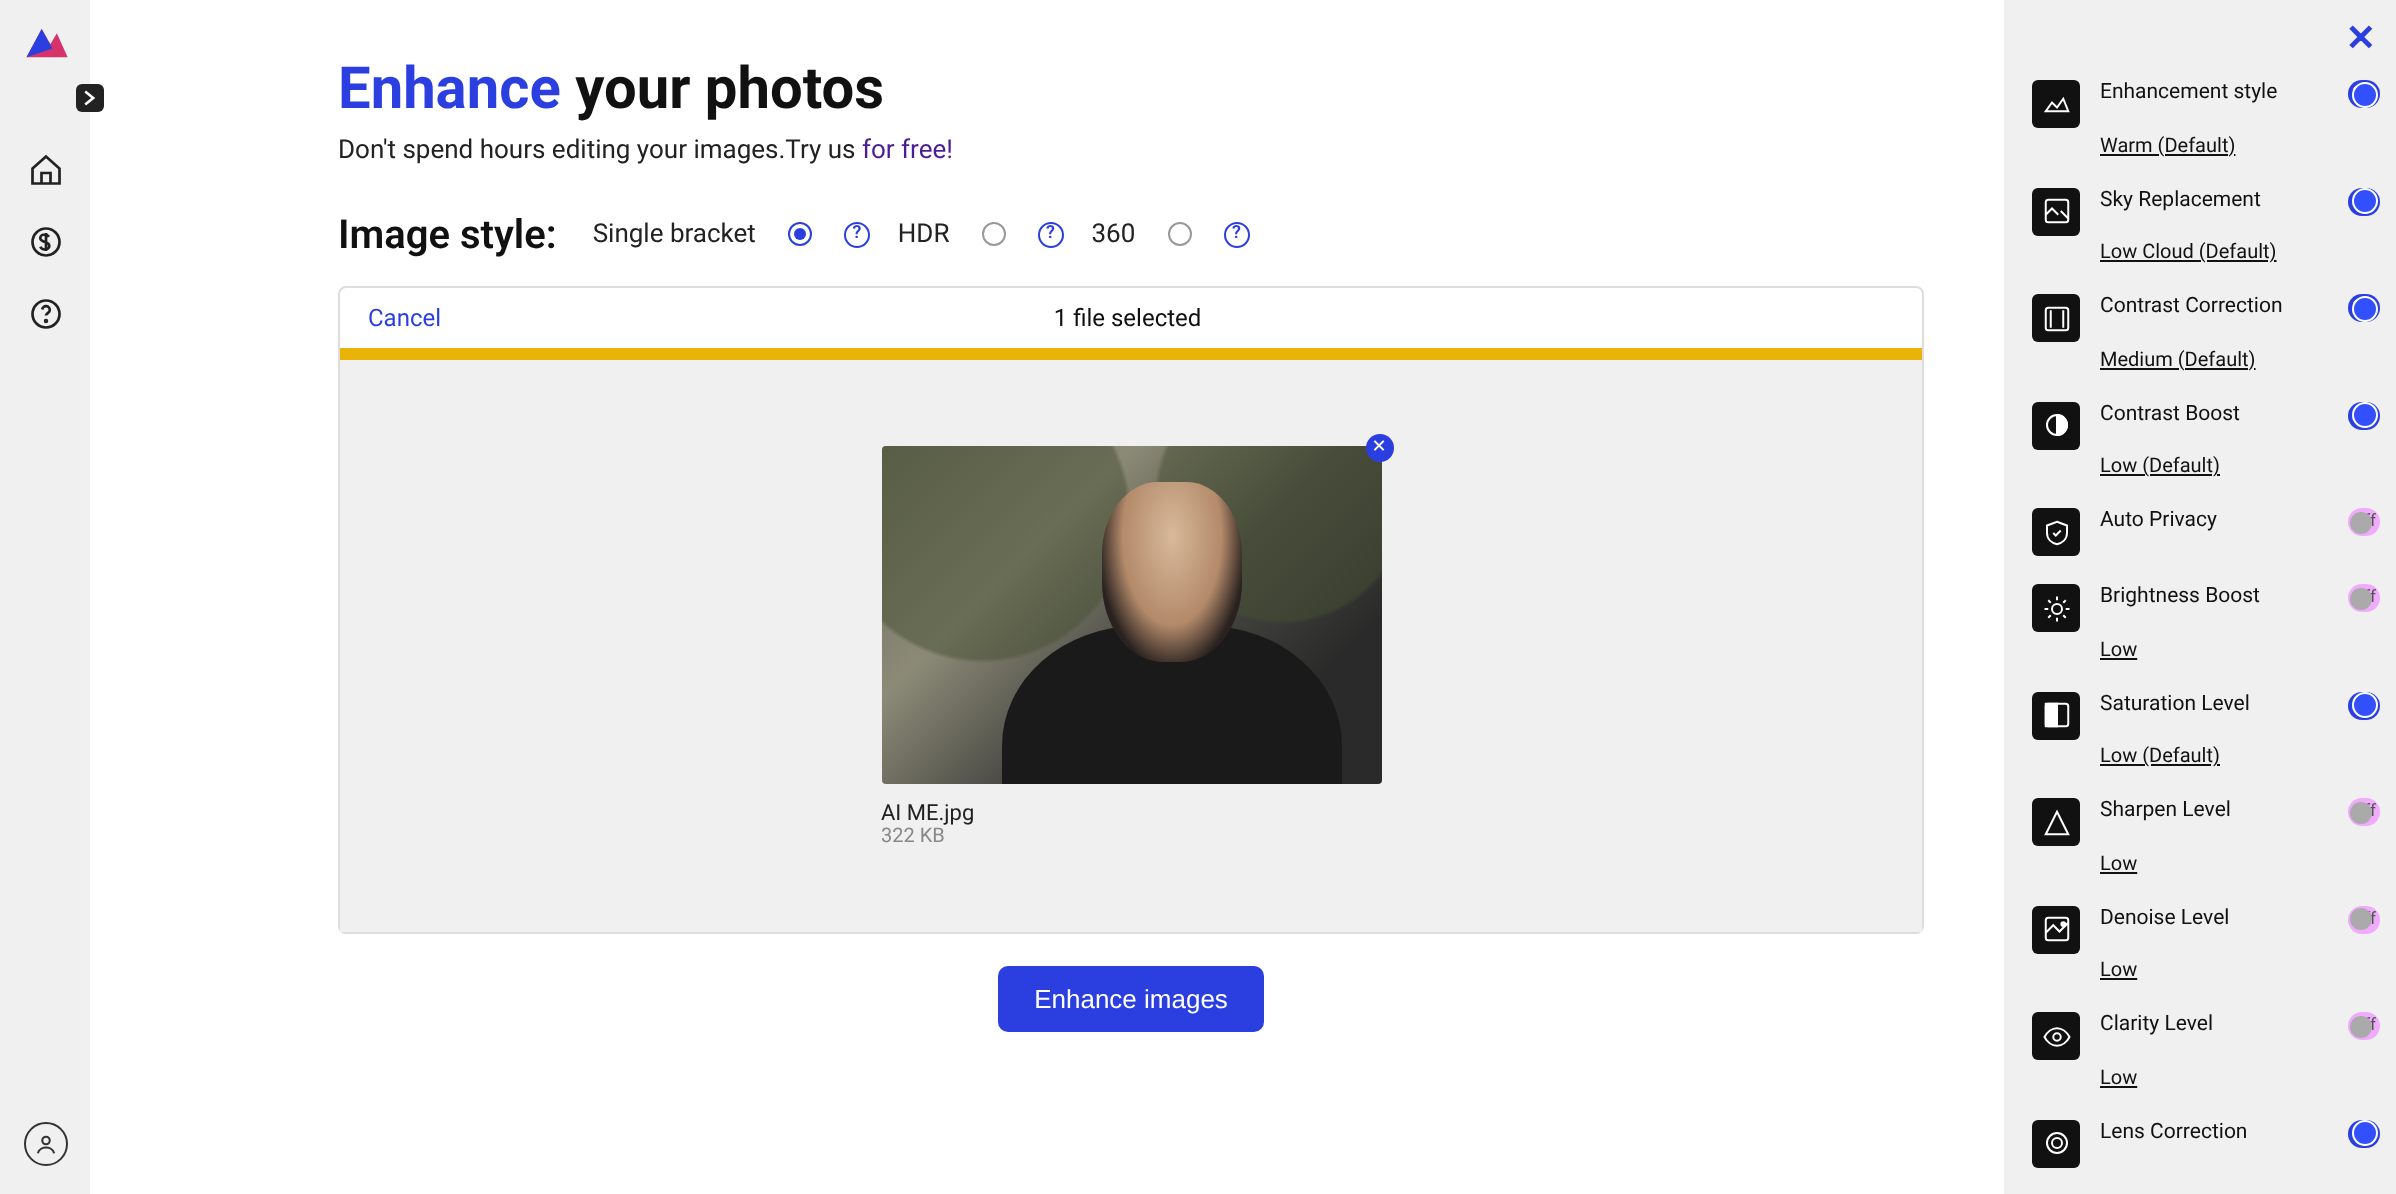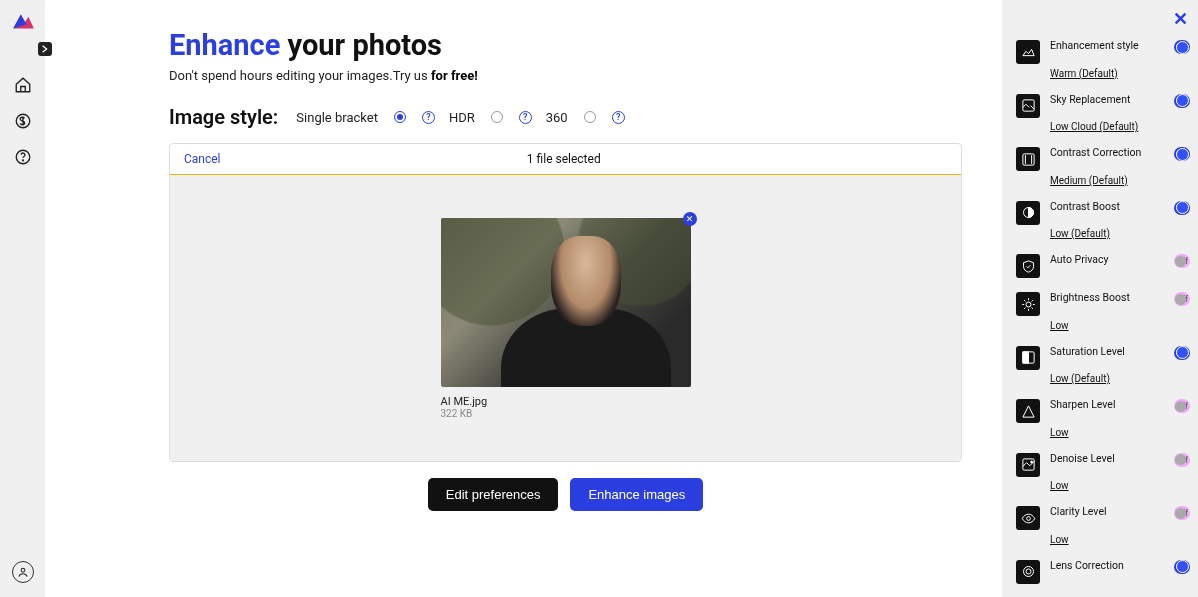--- a/index.html
+++ b/index.html
@@ -11,31 +11,31 @@
   .collapse-btn { position:absolute; top:42px; left:38px; width:14px; height:14px; background:#222; border-radius:3px; display:flex; align-items:center; justify-content:center; color:#fff; font-size:9px;}
   .nav-icons { margin-top:42px; display:flex; flex-direction:column; gap:18px; align-items:center; }
   .nav-icon { width:18px; height:18px; display:flex; align-items:center; justify-content:center; color:#222; }
   .avatar { position:absolute; bottom:14px; width:22px; height:22px; border:1.5px solid #333; border-radius:50%; display:flex; align-items:center; justify-content:center;}
   .avatar svg { width:14px; height:14px; }
 
   .main { flex:1; padding:28px 40px 20px 124px; position:relative; overflow:auto; }
   h1 { font-size:29px; font-weight:700; margin-bottom:6px; }
   h1 .accent { color:#2b3fe0; }
   .subtitle { font-size:13px; color:#222; margin-bottom:22px;}
-  .subtitle .link { color:#000000; font-weight:700;}
+  .subtitle .link { color:#4c1d95; font-weight:400;}
   .style-row { display:flex; align-items:center; gap:14px; font-size:14px; margin-bottom:14px;}
   .style-label { font-size:20px; font-weight:600; margin-right:4px;}
   .style-opt { display:flex; align-items:center; gap:16px; font-size:13px; color:#222;}
   .radio { width:12px; height:12px; border-radius:50%; border:1.5px solid #2b3fe0; display:inline-flex; align-items:center; justify-content:center;}
   .radio.on::after { content:""; width:6px; height:6px; border-radius:50%; background:#2b3fe0;}
   .radio.off { border-color:#999;}
   .help-ic { width:13px; height:13px; border:1.3px solid #2b3fe0; border-radius:50%; display:inline-flex; align-items:center; justify-content:center; font-size:9px; color:#2b3fe0; font-weight:600;}
 
   .drop-panel { border:1px solid #ddd; border-radius:4px; }
-  .dp-head { display:flex; justify-content:space-between; align-items:center; padding:8px 14px; border-bottom:1px solid #eab308; font-size:12px;}
+  .dp-head { display:flex; justify-content:space-between; align-items:center; padding:8px 14px; border-bottom:6px solid #eab308; font-size:12px;}
   .dp-head .cancel { color:#2b3fe0; }
   .dp-body { background:#f0f0f0; min-height:286px; display:flex; flex-direction:column; align-items:center; justify-content:center; padding:18px;}
   .thumb-wrap { position:relative; }
   .thumb { width:250px; height:169px; background:linear-gradient(135deg,#6b6a5a 0%, #8c8a77 30%, #4a4a44 55%, #2a2a2a 80%); border-radius:2px; position:relative; overflow:hidden;}
   .thumb .face { position:absolute; left:110px; top:18px; width:70px; height:90px; background:radial-gradient(ellipse at 50% 30%, #d7b99a 0%, #b38a6a 50%, #2a2220 75%); border-radius:40% 40% 44% 44%; }
   .thumb .suit { position:absolute; left:60px; top:90px; width:170px; height:100px; background:#1a1a1a; border-radius:40% 40% 0 0/60% 60% 0 0;}
   .thumb .trees { position:absolute; inset:0; background:
      radial-gradient(circle at 20% 20%, rgba(70,80,50,0.5) 0 30%, transparent 31%),
      radial-gradient(circle at 80% 15%, rgba(70,80,50,0.5) 0 25%, transparent 26%);}
   .remove-badge { position:absolute; top:-6px; right:-6px; width:14px; height:14px; border-radius:50%; background:#2b3fe0; color:#fff; font-size:9px; display:flex; align-items:center; justify-content:center;}
@@ -148,21 +148,20 @@
           <div class="remove-badge">✕</div>
         </div>
         <div class="fname-row">
           <div class="fname">AI ME.jpg</div>
           <div class="fsize">322 KB</div>
         </div>
       </div>
     </div>
 
     <div class="btn-row">
-      <button class="btn dark">Edit preferences</button>
       <button class="btn primary">Enhance images</button>
     </div>
   </main>
 
   <aside class="rightbar">
     <div class="close-x">✕</div>
     <div id="settings-list">
         <div class="setting" style="margin-bottom: 14px;">
           <div class="sicon">
             <svg viewBox="0 0 24 24">

